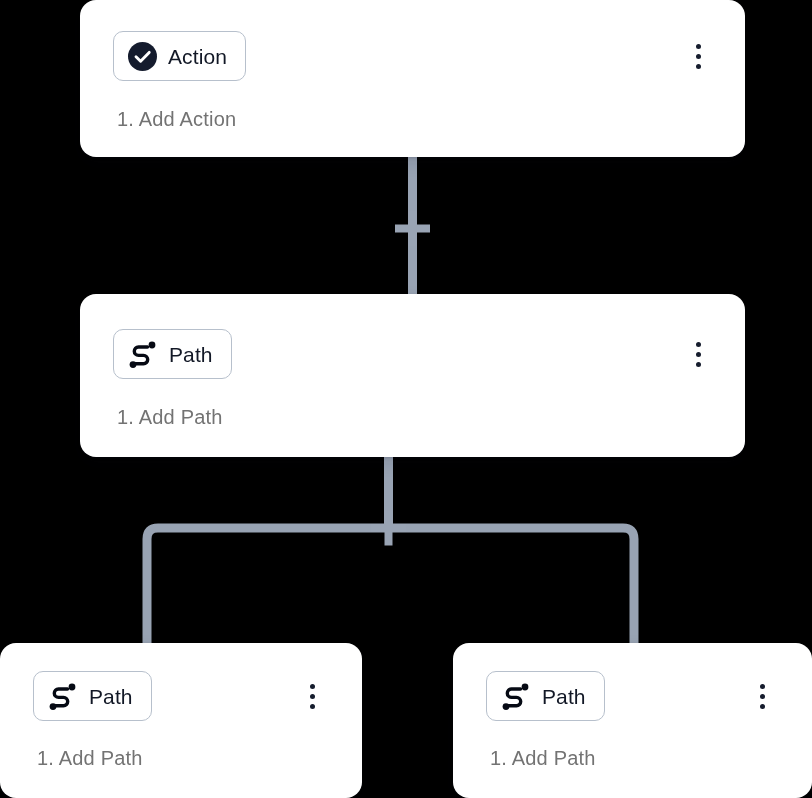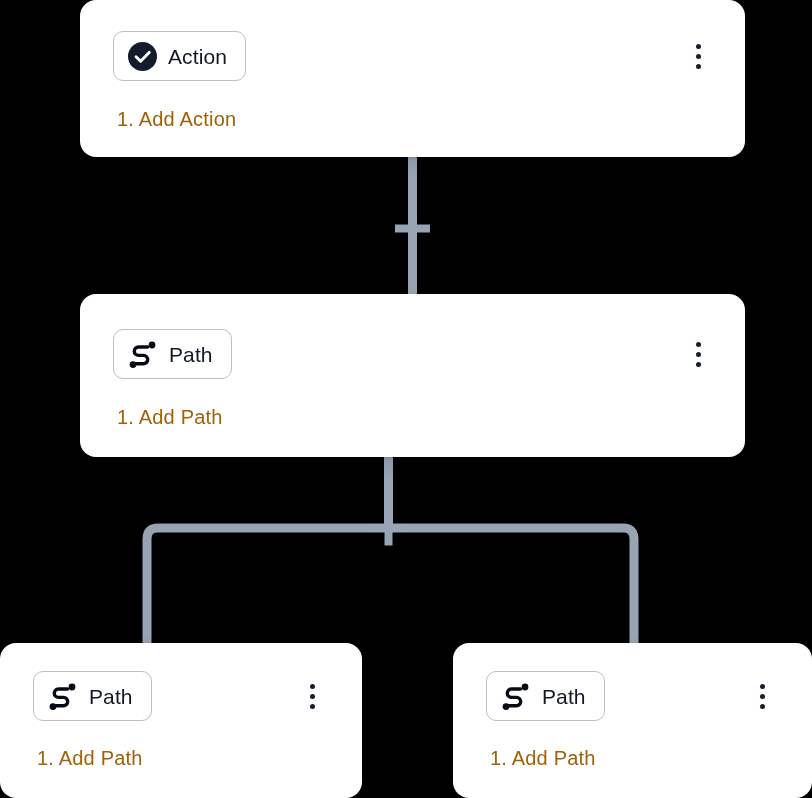--- a/index.html
+++ b/index.html
@@ -66,21 +66,21 @@
     font-size: 21px;
     color: #121826;
     letter-spacing: 0.1px;
     line-height: 1;
     white-space: nowrap;
   }
 
   .card-subtitle {
     position: absolute;
     font-size: 20px;
-    color: #a16207;
+    color: #737373;
     letter-spacing: 0.2px;
     white-space: nowrap;
   }
 
   .kebab {
     position: absolute;
     display: flex;
     flex-direction: column;
     align-items: center;
     justify-content: center;

